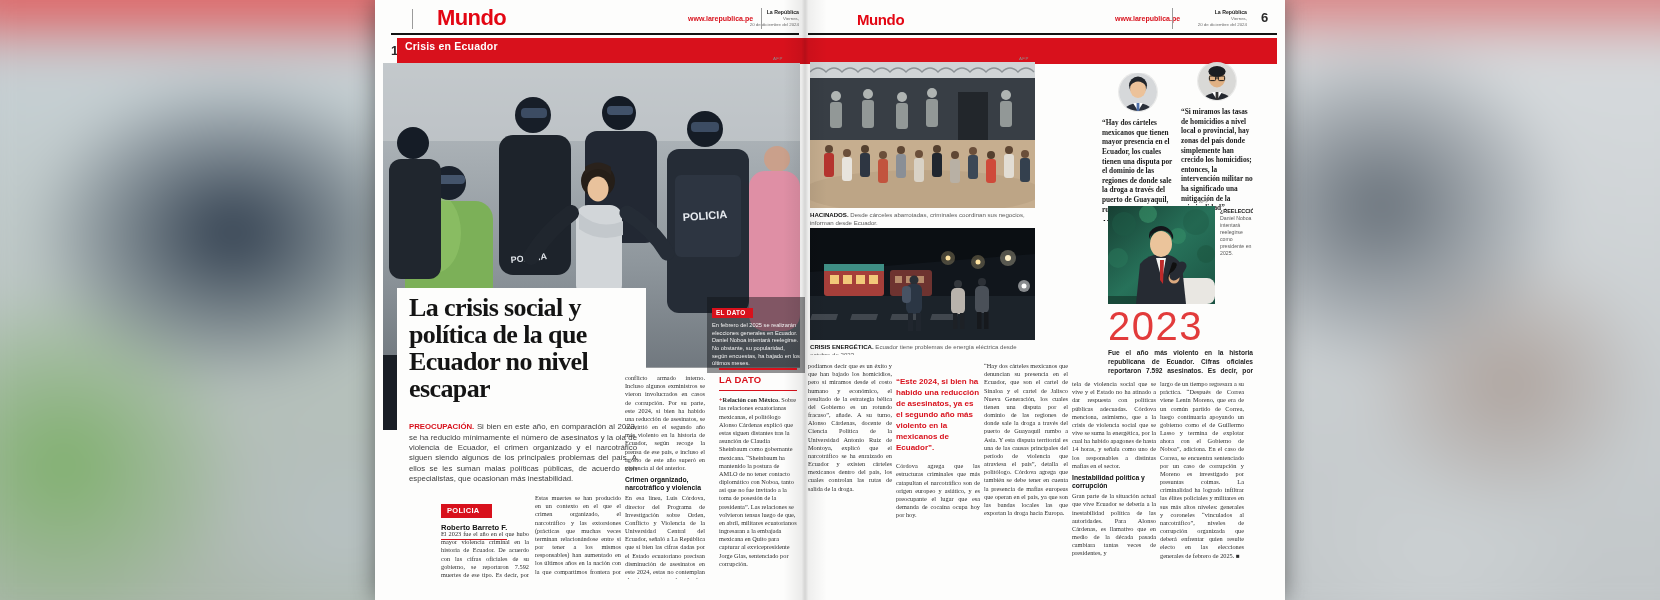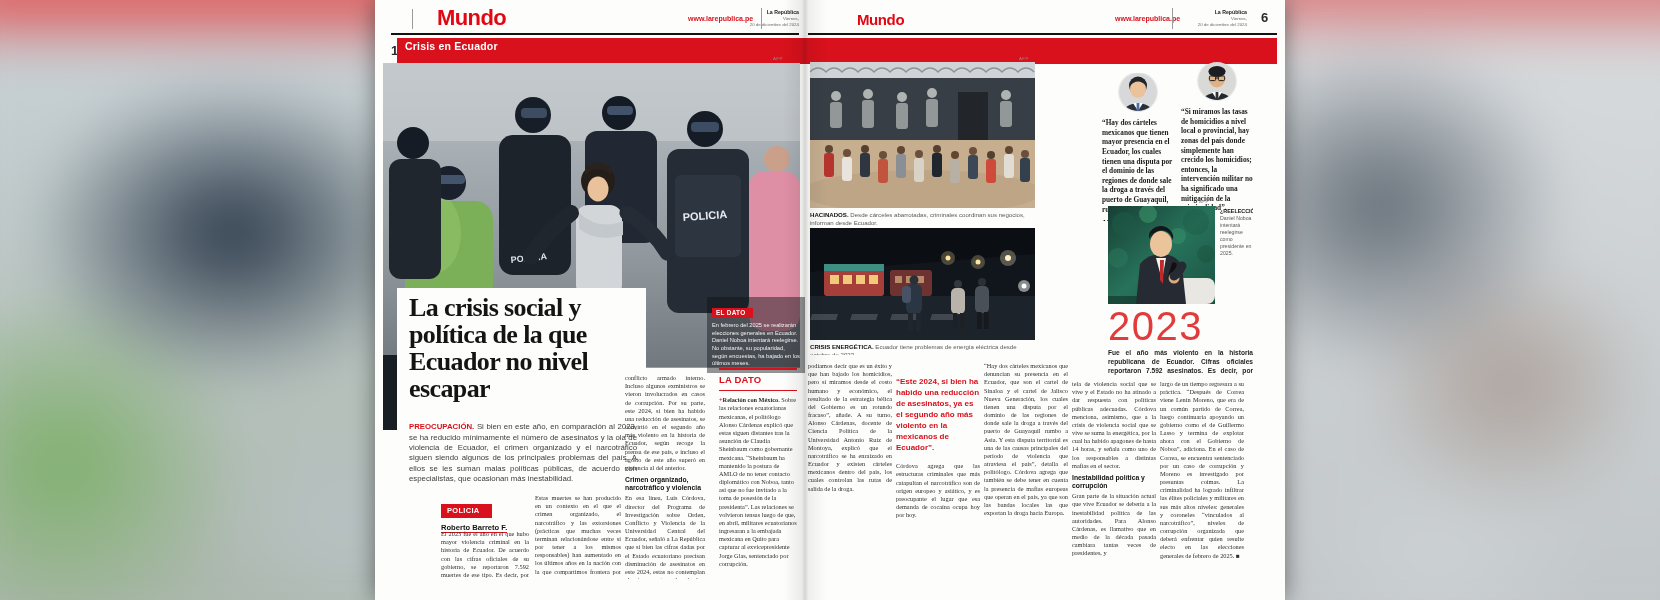--- a/index.html
+++ b/index.html
@@ -26,21 +26,21 @@
   .abs{position:absolute;}
   .col{position:absolute;overflow:hidden;}
   .t6{font:6.3px/1.30 "Liberation Serif", serif;color:#2d2d2d;text-align:justify;hyphens:none;}
   .subhd{font:bold 6.8px/1.2 "Liberation Sans", sans-serif;color:#101010;text-align:left;margin:4px 0 2px 0;}
   .headline{font:bold 26px/1.04 "Liberation Serif", serif;color:#141414;letter-spacing:-0.6px;}
   .standfirst{font:7.8px/1.34 "Liberation Sans", sans-serif;color:#3c3c3c;text-align:justify;margin-top:20px;}
   .redtx{color:#d8111c;}
   .chip{background:#d8111c;color:#fff;font:bold 7.5px/1 "Liberation Sans", sans-serif;
     padding:3px 12px 3px 6px;display:inline-block;letter-spacing:.3px;}
   .byline{font:bold 7.6px/1 "Liberation Sans", sans-serif;color:#141414;display:inline-block;
-    border-bottom:1.6px solid #d8111c;padding-bottom:0;}
+    border-bottom:1.6px solid #d8111c;padding-bottom:7px;}
   .cap{font:6.1px/1.3 "Liberation Sans", sans-serif;color:#5a5a5a;text-align:left;}
   .cap b{color:#101010;}
   .credit{font:4.4px/1 "Liberation Sans", sans-serif;color:#8d8d8d;letter-spacing:.4px;}
   .qtext{font:bold 7.3px/1.32 "Liberation Serif", serif;color:#1b1b1b;text-align:left;}
   .qname{font:bold 6.6px/1.25 "Liberation Sans", sans-serif;color:#101010;margin-top:5px;}
   .avatar{width:38px;height:38px;border-radius:50%;overflow:hidden;margin:0 auto 7px auto;
     box-shadow:0 0 0 1px rgba(0,0,0,.08);}
   .pullq{font:bold 8px/1.38 "Liberation Sans", sans-serif;color:#d8111c;text-align:left;}
   .statnum{font:200 40px/1 "Liberation Sans", sans-serif;color:#e23b3b;letter-spacing:1.5px;}
   .stattx{font:bold 6.6px/1.38 "Liberation Sans", sans-serif;color:#1f1f1f;text-align:justify;}

